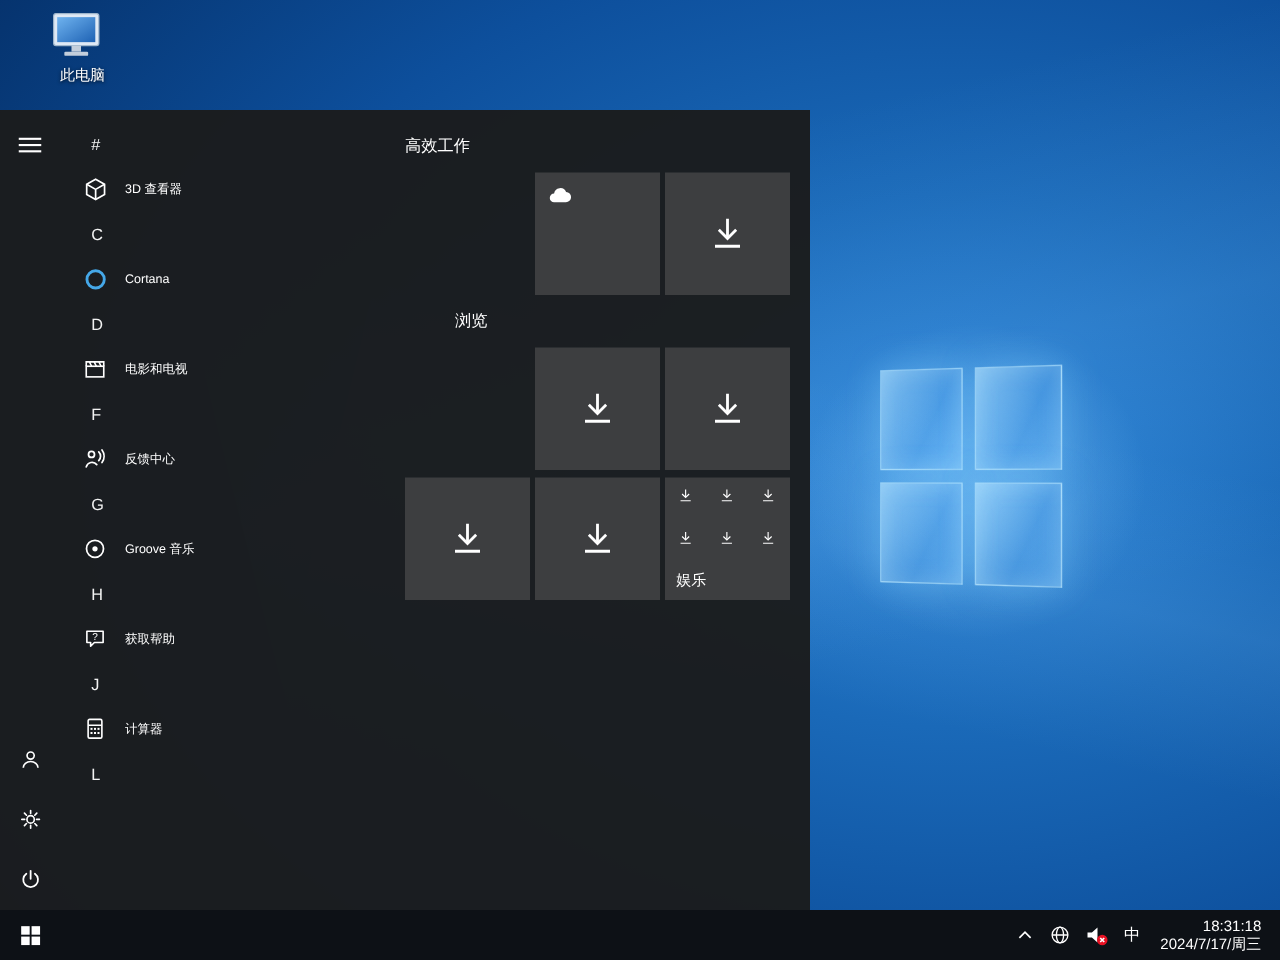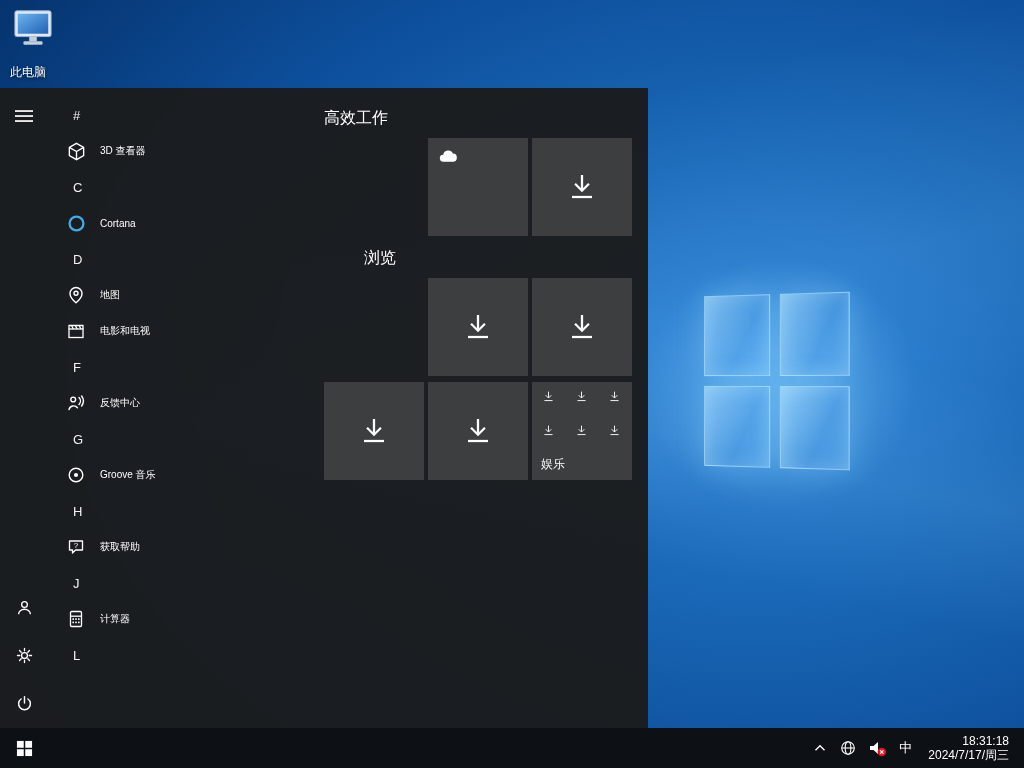--- a/index.html
+++ b/index.html
@@ -23,41 +23,41 @@
   .win-logo { position:absolute; left:700px; top:294px; width:150px; height:174px;
     transform:perspective(700px) rotateY(-14deg);
     display:grid; grid-template-columns:1fr 1fr; grid-template-rows:1fr 1fr; gap:10px; }
   .win-logo .pane {
     background:linear-gradient(115deg, rgba(175,225,255,0.60), rgba(90,170,245,0.26) 60%, rgba(120,195,255,0.42));
     border:1px solid rgba(200,240,255,0.55);
     box-shadow:0 0 28px rgba(130,205,255,0.35), inset 0 0 18px rgba(205,240,255,0.25); }
 
   
   .desktop-icon { position:absolute; left:10px; top:8px; width:74px;
-    display:flex; flex-direction:column; align-items:flex-start; gap:16px; cursor:pointer; }
+    display:flex; flex-direction:column; align-items:flex-end; gap:4px; cursor:pointer; }
   .desktop-icon .di-label { font-size:12px; text-shadow:0 1px 3px rgba(0,0,0,0.85); }
 
   
   .start-menu { position:absolute; left:0; top:88px; width:648px; height:640px;
     background:rgba(27,28,29,0.97); display:flex; }
 
   .rail { width:48px; flex:none; position:relative; }
   .rail-btn { position:absolute; left:0; width:48px; height:48px;
     display:flex; align-items:center; justify-content:center; cursor:pointer; }
   .rail-menu { top:4px; } .rail-user { top:495px; } .rail-settings { top:543px; } .rail-power { top:591px; }
 
   .app-list { width:262px; flex:none; padding-top:9px; overflow:hidden; }
   .list-row { height:36px; display:flex; align-items:center; cursor:pointer; }
   .letter { margin-left:25px; font-size:13px; color:#f2f2f2; }
   .app-icon { width:24px; height:24px; margin-left:16px; flex:none;
     display:flex; align-items:center; justify-content:center; }
   .app-label { margin-left:12px; font-size:10px; white-space:nowrap; }
 
   .tiles-area { position:relative; flex:1; }
-  .group-title { position:absolute; font-size:16px; cursor:pointer; }
+  .group-title { position:absolute; font-size:13px; cursor:pointer; }
   .g1 { left:14px; top:20px; } .g2 { left:14px; top:160px;margin-left:40px; }
   .tile { position:absolute; width:100px; height:98px; background:#3d3e40; cursor:pointer; }
   .t-a { left:118px; top:50px; } .t-b { left:222px; top:50px; }
   .t-c { left:118px; top:190px; } .t-d { left:222px; top:190px; }
   .t-e { left:14px; top:294px; } .t-f { left:118px; top:294px; } .t-g { left:222px; top:294px;text-decoration:underline; }
   .dl-center { display:flex; align-items:center; justify-content:center; }
   .dl-big { width:32px; height:32px; }
   .dl-mini { position:absolute; width:13px; height:13px; }
   .tile-cloud { position:absolute; left:9px; top:8px; }
   .folder-label { position:absolute; left:9px; bottom:7px; font-size:12px; }
@@ -182,29 +182,20 @@
             <circle cx="10" cy="10" r="6.6" stroke="#45a8e8" stroke-width="2.2"></circle>
           </svg>
         </span>
         <span class="app-label">Cortana</span>
       </div>
 
       <div class="list-row section-row">
         <span class="letter">D</span>
       </div>
 
-      <div class="list-row app-row">
-        <span class="app-icon">
-          <svg viewBox="0 0 20 20" width="20" height="20" fill="none" stroke="#fff" stroke-width="1.4">
-            <path d="M10 2.5 C13.3 2.5 16 5.2 16 8.4 C16 12.6 10 17.8 10 17.8 C10 17.8 4 12.6 4 8.4 C4 5.2 6.7 2.5 10 2.5 Z"></path>
-            <circle cx="10" cy="8.3" r="2"></circle>
-          </svg>
-        </span>
-        <span class="app-label">地图</span>
-      </div>
 
       <div class="list-row app-row">
         <span class="app-icon">
           <svg viewBox="0 0 20 20" width="20" height="20" fill="none" stroke="#fff" stroke-width="1.3">
             <rect x="3" y="8" width="14" height="8.5"></rect>
             <path d="M3 8 L3 4.5 L17 4.5 L17 8 M5.5 4.5 L7.3 8 M9.3 4.5 L11.1 8 M13.1 4.5 L14.9 8"></path>
           </svg>
         </span>
         <span class="app-label">电影和电视</span>
       </div>

